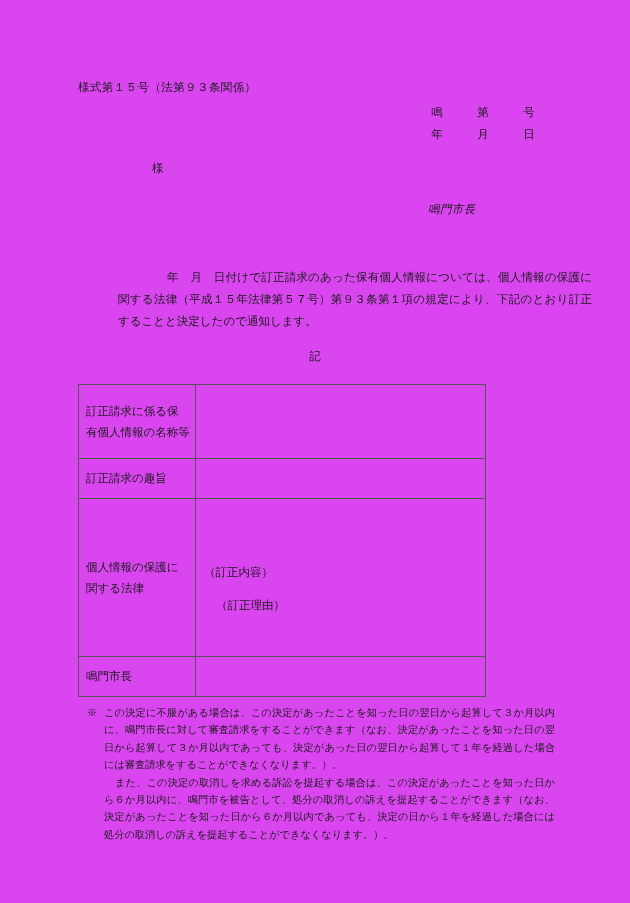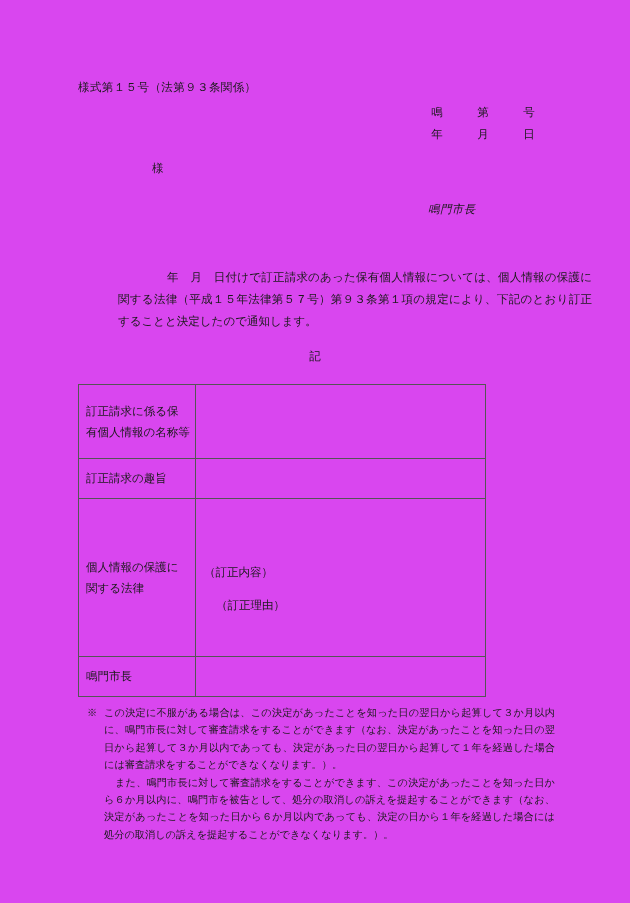--- a/index.html
+++ b/index.html
@@ -230,17 +230,17 @@
     </tbody>
   </table>
 
   <div class="notes">
     <div class="note-row">
       <span class="note-marker">※</span>
       <span class="note-text">この決定に不服がある場合は、この決定があったことを知った日の翌日から起算して３か月以内に、鳴門市長に対して審査請求をすることができます（なお、決定があったことを知った日の翌日から起算して３か月以内であっても、決定があった日の翌日から起算して１年を経過した場合には審査請求をすることができなくなります。）。</span>
     </div>
     <div class="note-row note-row-2">
       <span class="note-marker"></span>
-      <span class="note-text">また、鳴門市長に対して審査請求をすることができます、この決定があったことを知った日から６か月以内に、鳴門市を被告として、処分の取消しの訴えを提起することができます（なお、決定があったことを知った日から６か月以内であっても、決定の日から１年を経過した場合には処分の取消しの訴えを提起することができなくなります。）。</span>
+      <span class="note-text">また、この決定の取消しを求める訴訟を提起する場合は、この決定があったことを知った日から６か月以内に、鳴門市を被告として、処分の取消しの訴えを提起することができます（なお、決定があったことを知った日から６か月以内であっても、決定の日から１年を経過した場合には処分の取消しの訴えを提起することができなくなります。）。</span>
     </div>
   </div>
 
 </div>
 
 </body></html>

